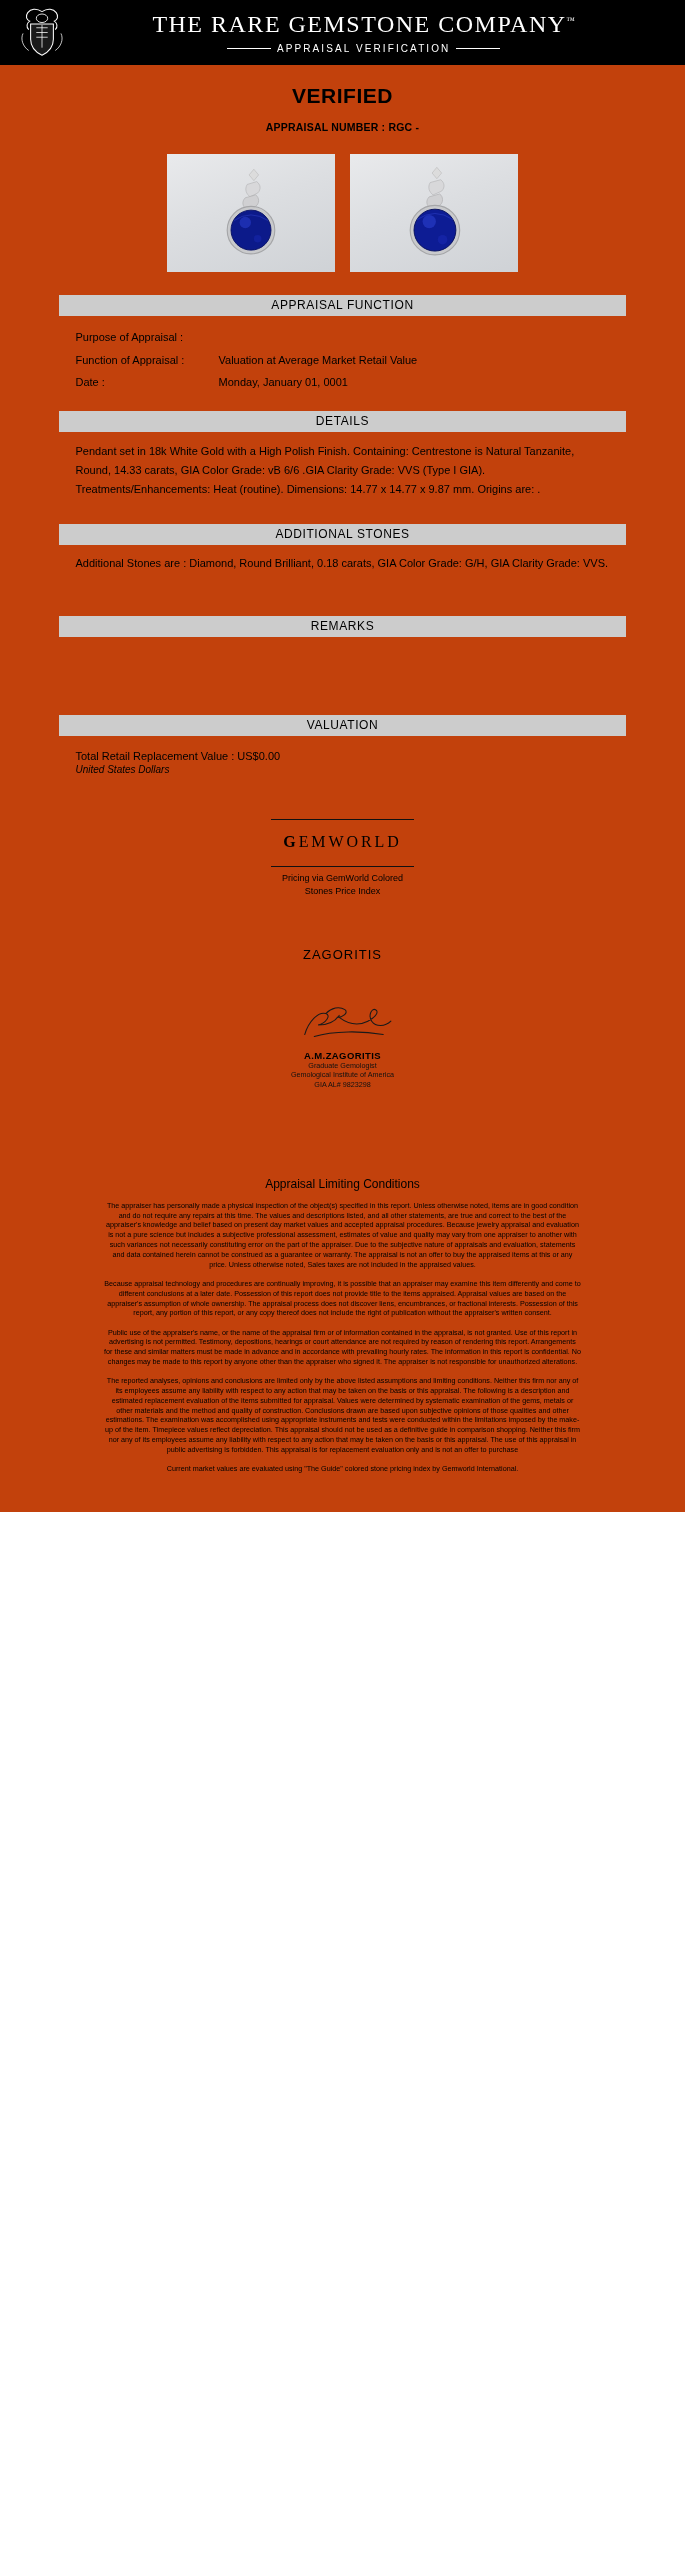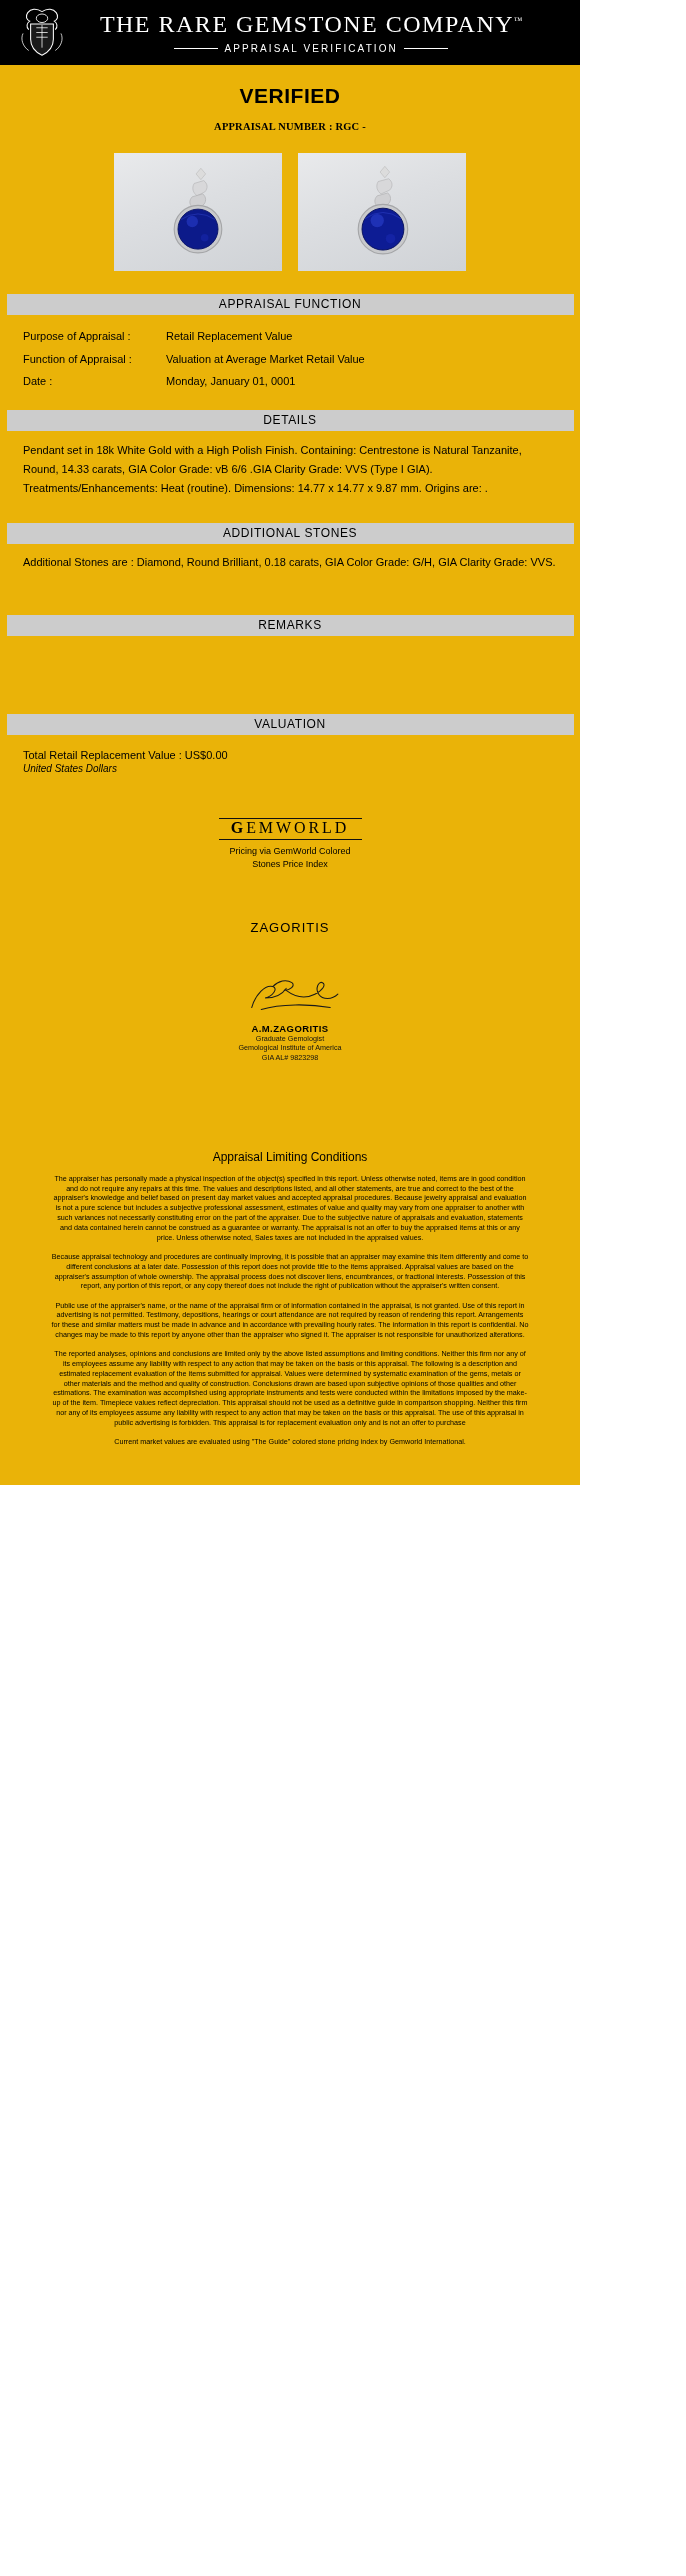--- a/index.html
+++ b/index.html
@@ -6,23 +6,23 @@
     margin: 0;
     padding: 0;
     background: #ffffff;
   }
   body {
     width: 687px;
     font-family: "Liberation Sans", sans-serif;
     color: #000;
   }
   .page {
-    width: 580px;
+    width: 685px;
     position: relative;
-    background: #eab308;
+    background: #c2410c;
   }
 
   
   .header {
     background: #000;
     color: #fff;
     height: 65px;
     display: flex;
     align-items: center;
     padding: 0 0 0 17px;
@@ -79,21 +79,20 @@
   .verified {
     font-size: 21px;
     font-weight: bold;
     letter-spacing: 0.5px;
   }
   .appraisal-number {
     font-size: 10.5px;
     font-weight: bold;
     margin-top: 13.4px;
     letter-spacing: 0.2px;
-    font-family: Liberation Serif, serif;
   }
 
   
   .photos {
     display: flex;
     justify-content: center;
     gap: 15.3px;
     margin-top: 21px;
   }
   .photo {
@@ -172,21 +171,21 @@
     letter-spacing: 2.9px;
     display: inline-block;
     padding: 0 5.7px 1.9px 5.7px;
   }
   .gemworld-logo .g1 { font-weight: bold; }
   .gw-lines {
     width: 143px;
     margin: 0 auto;
     border-top: 1px solid #111;
     border-bottom: 1px solid #111;
-    padding: 0 0;
+    padding: 13px 0;
   }
   .gemworld-cap {
     font-size: 9px;
     line-height: 12.4px;
     margin-top: 4.8px;
   }
 
   
   .gemologist-title {
     text-align: center;
@@ -301,21 +300,20 @@
         </g>
       </svg>
     </div>
   </div>
 
   <div style="height:23px"></div>
   <div class="bar">APPRAISAL FUNCTION</div>
   <div class="body-block">
     <div class="kv">
       <div class="k">Purpose of Appraisal :</div>
-      <div class="v">Retail Replacement Value</div>
     </div>
     <div class="kv">
       <div class="k">Function of Appraisal :</div>
       <div class="v">Valuation at Average Market Retail Value</div>
     </div>
     <div class="kv">
       <div class="k">Date :</div>
       <div class="v">Monday, January 01, 0001</div>
     </div>
   </div>

